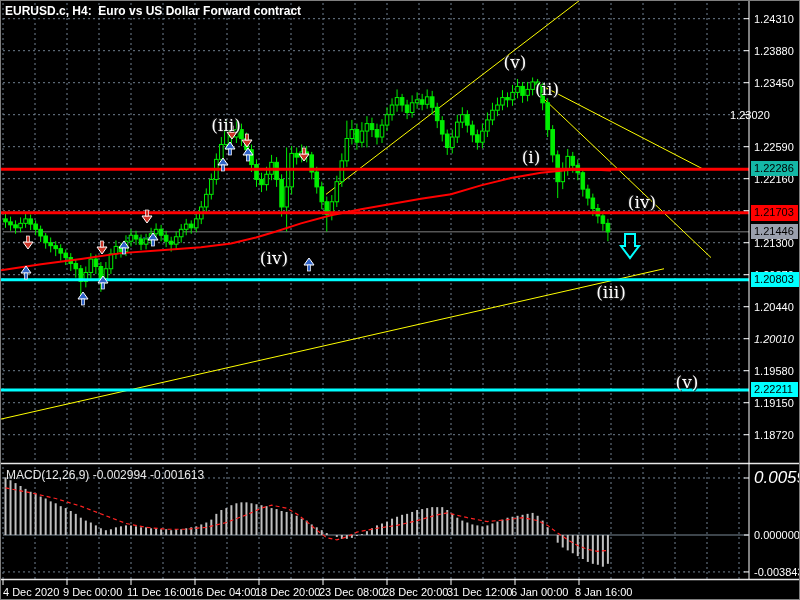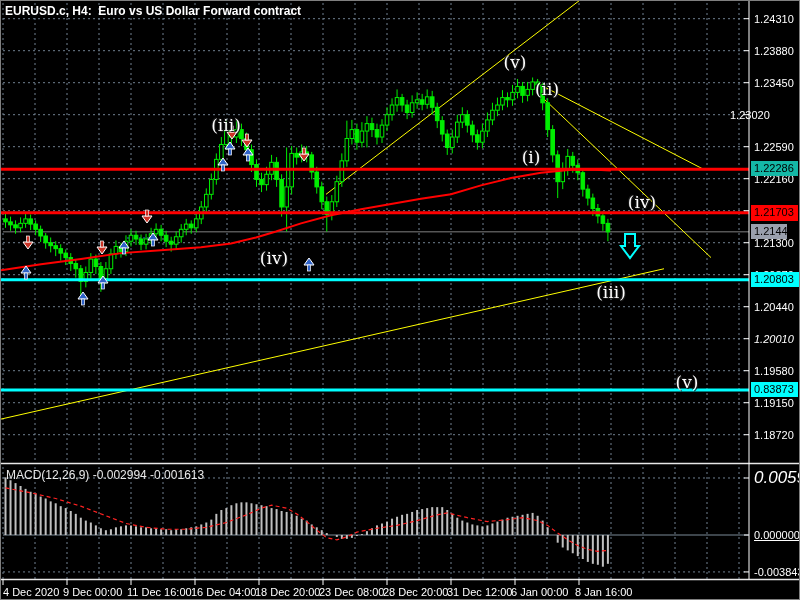--- a/index.html
+++ b/index.html
@@ -530,37 +530,37 @@
       <div style="left: 753px; top: 170.703px; position: absolute; color: rgb(255, 255, 255); font-size: 11px; line-height: 14px;">1.22160</div>
       <div style="left: 753px; top: 202.704px; position: absolute; color: rgb(255, 255, 255); font-size: 11px; line-height: 14px;">1.21730</div>
       <div style="left: 753px; top: 234.704px; position: absolute; color: rgb(255, 255, 255); font-size: 11px; line-height: 14px;">1.21300</div>
       <div style="left: 753px; top: 266.705px; position: absolute; color: rgb(255, 255, 255); font-size: 11px; line-height: 14px;">1.20870</div>
       <div style="left: 753px; top: 298.705px; position: absolute; color: rgb(255, 255, 255); font-size: 11px; line-height: 14px;">1.20440</div>
       <div style="left: 753px; top: 330.706px; position: absolute; color: rgb(255, 255, 255); font-size: 11px; line-height: 14px; font-style: italic;">1.20010</div>
       <div style="left: 753px; top: 362.707px; position: absolute; color: rgb(255, 255, 255); font-size: 11px; line-height: 14px;">1.19580</div>
       <div style="left: 753px; top: 394.707px; position: absolute; color: rgb(255, 255, 255); font-size: 11px; line-height: 14px;">1.19150</div>
       <div style="left: 753px; top: 426.708px; position: absolute; color: rgb(255, 255, 255); font-size: 11px; line-height: 14px;">1.18720</div>
       <div style="left: 753px; top: 469.996px; position: absolute; color: rgb(255, 255, 255); font-size: 17px; line-height: 14px; font-style: italic;">0.005933</div>
-      <div style="left: 753px; top: 527px; position: absolute; color: rgb(255, 255, 255); font-size: 11px; line-height: 14px; text-decoration: underline;">0.000000</div>
+      <div style="left: 753px; top: 527px; position: absolute; color: rgb(255, 255, 255); font-size: 11px; line-height: 14px;">0.000000</div>
       <div style="left: 753px; top: 563.924px; position: absolute; color: rgb(255, 255, 255); font-size: 11px; line-height: 14px;">-0.003843</div>
       <div style="left: 2px; top: 585px; position: absolute; color: rgb(255, 255, 255); font-size: 11px; line-height: 13px;">4 Dec 2020</div>
       <div style="left: 62px; top: 585px; position: absolute; color: rgb(255, 255, 255); font-size: 11px; line-height: 13px;">9 Dec 00:00</div>
       <div style="left: 126px; top: 585px; position: absolute; color: rgb(255, 255, 255); font-size: 11px; line-height: 13px;">11 Dec 16:00</div>
       <div style="left: 190px; top: 585px; position: absolute; color: rgb(255, 255, 255); font-size: 11px; line-height: 13px;">16 Dec 04:00</div>
       <div style="left: 254px; top: 585px; position: absolute; color: rgb(255, 255, 255); font-size: 11px; line-height: 13px;">18 Dec 20:00</div>
       <div style="left: 318px; top: 585px; position: absolute; color: rgb(255, 255, 255); font-size: 11px; line-height: 13px;">23 Dec 08:00</div>
       <div style="left: 382px; top: 585px; position: absolute; color: rgb(255, 255, 255); font-size: 11px; line-height: 13px;">28 Dec 20:00</div>
       <div style="left: 446px; top: 585px; position: absolute; color: rgb(255, 255, 255); font-size: 11px; line-height: 13px;">31 Dec 12:00</div>
       <div style="left: 510px; top: 585px; position: absolute; color: rgb(255, 255, 255); font-size: 11px; line-height: 13px;">6 Jan 00:00</div>
       <div style="left: 574px; top: 585px; position: absolute; color: rgb(255, 255, 255); font-size: 11px; line-height: 13px;">8 Jan 16:00</div>
       <div style="left: 750px; top: 160.326px; position: absolute; width: 47px; height: 15px; line-height: 15px; font-size: 11px; color: rgb(0, 0, 0); padding-left: 3px; box-sizing: border-box; background: #14b8a6;">1.22286</div>
       <div style="left: 750px; top: 203.713px; position: absolute; width: 47px; height: 16px; line-height: 15px; font-size: 11px; color: rgb(0, 0, 0); padding-left: 3px; box-sizing: border-box; background: rgb(255, 0, 0);">1.21703</div>
       <div style="left: 750px; top: 270.691px; position: absolute; width: 58px; height: 15px; line-height: 15px; font-size: 11px; color: rgb(0, 0, 0); padding-left: 3px; box-sizing: border-box; background: rgb(0, 255, 255);">1.20803</div>
-      <div style="left: 750px; top: 381.056px; position: absolute; width: 47px; height: 15px; line-height: 15px; font-size: 11px; color: rgb(0, 0, 0); padding-left: 3px; box-sizing: border-box; background: rgb(0, 255, 255);">0.83873</div>
-      <div style="left: 750px; top: 222.839px; position: absolute; width: 36px; height: 15px; line-height: 15px; font-size: 11px; color: rgb(0, 0, 0); padding-left: 3px; box-sizing: border-box; background: rgb(154, 160, 173);">1.21446</div>
+      <div style="left: 750px; top: 381.056px; position: absolute; width: 47px; height: 15px; line-height: 15px; font-size: 11px; color: rgb(0, 0, 0); padding-left: 3px; box-sizing: border-box; background: rgb(0, 255, 255);">2.22211</div>
+      <div style="left: 750px; top: 222.839px; position: absolute; width: 47px; height: 15px; line-height: 15px; font-size: 11px; color: rgb(0, 0, 0); padding-left: 3px; box-sizing: border-box; background: rgb(154, 160, 173);">1.21446</div>
       <div class="wave" style="left: 225px; top: 124px; position: absolute;">(iii)</div>
       <div class="wave" style="left: 514px; top: 61px; position: absolute;">(v)</div>
       <div class="wave" style="left: 546px; top: 88px; position: absolute;">(ii)</div>
       <div class="wave" style="left: 530px; top: 156px; position: absolute;">(i)</div>
       <div class="wave" style="left: 641px; top: 201px; position: absolute;">(iv)</div>
       <div class="wave" style="left: 273px; top: 257px; position: absolute;">(iv)</div>
       <div class="wave" style="left: 610px; top: 291px; position: absolute;">(iii)</div>
       <div class="wave" style="left: 686px; top: 381px; position: absolute;">(v)</div>
     </div>
 </div>

